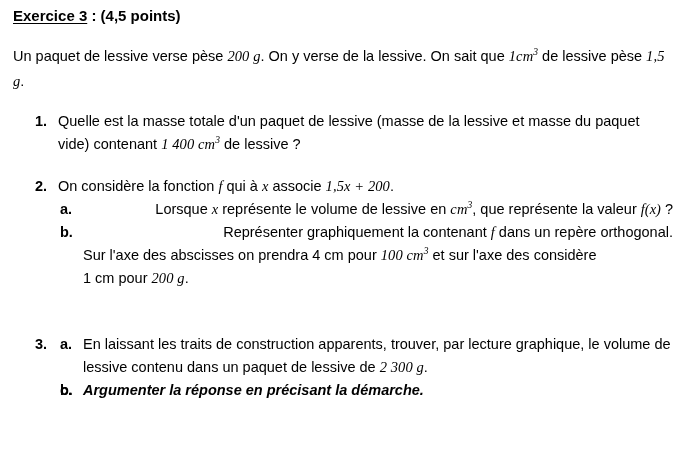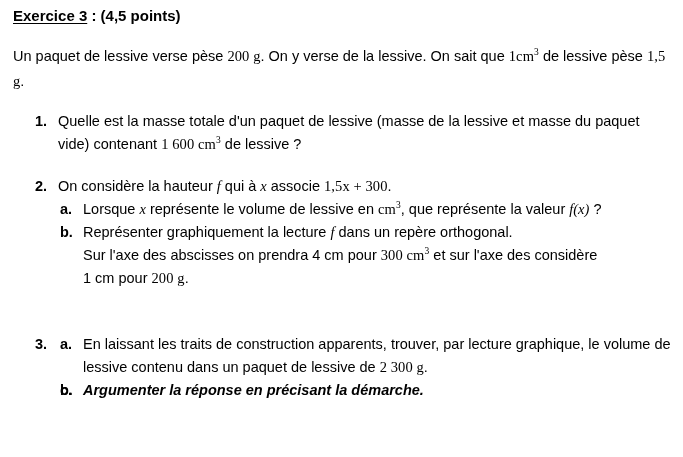--- a/index.html
+++ b/index.html
@@ -20,20 +20,21 @@
     height: 457px;
     background: #ffffff;
     padding-left: 8px;
   }
 
   
   .m {
     font-family: "Liberation Serif", serif;
     font-size: 14.5px;
     letter-spacing: 0.1px;
+    font-style: italic;
   }
   .mi {
     font-family: "Liberation Serif", serif;
     font-style: italic;
     font-size: 14.5px;
   }
   .m sup, .mi sup {
     font-size: 9.5px;
     vertical-align: super;
     line-height: 0;
@@ -80,21 +81,21 @@
   .marker {
     position: absolute;
     font-weight: bold;
     font-size: 14.5px;
   }
   .mk-num { left: 22px; }
   .mk-let { left: 47px; }
   .mk-let-inline { left: 47px; }
 
   .txt-num { display: block; margin-left: 45px; }
-  .txt-let { display: block; margin-left: 70px; }
+  .txt-let { display: block; margin-left: 70px; text-align: right; }
   .txt-cont { display: block; margin-left: 70px; }
   .txt-let-after-num { display: block; margin-left: 70px; margin-top: 8px; }
 
   .bolditalic {
     font-weight: bold;
     font-style: italic;
   }
 </style>
 </head>
 <body>
@@ -105,39 +106,39 @@
     <span class="ul">Exercice 3</span><span> : (4,5 points)</span>
   </div>
 
   <div class="intro">
     <span>Un paquet de lessive verse pèse </span><span class="m">200 g</span><span>. On y verse de la lessive. On sait que </span><span class="m"><span>1cm</span><sup>3</sup></span><span> de lessive pèse </span><span class="m">1,5 g</span><span>.</span>
   </div>
 
   <div class="qblock q1">
     <div class="row">
       <span class="marker mk-num">1.</span>
-      <span class="txt-num"><span>Quelle est la masse totale d'un paquet de lessive (masse de la lessive et masse du paquet vide) contenant </span><span class="m"><span>1 600 cm</span><sup>3</sup></span><span> de lessive ?</span></span>
+      <span class="txt-num"><span>Quelle est la masse totale d'un paquet de lessive (masse de la lessive et masse du paquet vide) contenant </span><span class="m"><span>1 400 cm</span><sup>3</sup></span><span> de lessive ?</span></span>
     </div>
   </div>
 
   <div class="qblock q2">
     <div class="row">
       <span class="marker mk-num">2.</span>
-      <span class="txt-num"><span>On considère la hauteur </span><span class="mi">f</span><span> qui à </span><span class="mi">x</span><span> associe </span><span class="m">1,5x + 300</span><span>.</span></span>
+      <span class="txt-num"><span>On considère la fonction </span><span class="mi">f</span><span> qui à </span><span class="mi">x</span><span> associe </span><span class="m">1,5x + 200</span><span>.</span></span>
     </div>
 
     <div class="row">
       <span class="marker mk-let">a.</span>
       <span class="txt-let"><span>Lorsque </span><span class="mi">x</span><span> représente le volume de lessive en </span><span class="m"><span>cm</span><sup>3</sup></span><span>, que représente la valeur </span><span class="mi">f(x)</span><span> ?</span></span>
     </div>
 
     <div class="row">
       <span class="marker mk-let">b.</span>
-      <span class="txt-let"><span>Représenter graphiquement la lecture </span><span class="mi">f</span><span> dans un repère orthogonal.</span></span>
-      <span class="txt-cont"><span>Sur l'axe des abscisses on prendra 4 cm pour </span><span class="m"><span>300 cm</span><sup>3</sup></span><span> et sur l'axe des considère</span></span>
+      <span class="txt-let"><span>Représenter graphiquement la contenant </span><span class="mi">f</span><span> dans un repère orthogonal.</span></span>
+      <span class="txt-cont"><span>Sur l'axe des abscisses on prendra 4 cm pour </span><span class="m"><span>100 cm</span><sup>3</sup></span><span> et sur l'axe des considère</span></span>
       <span class="txt-cont"><span>1 cm pour </span><span class="m">200 g</span><span>.</span></span>
     </div>
   </div>
 
   <div class="qblock q3">
     <div class="row">
       <span class="marker mk-num">3.</span>
       <span class="marker mk-let-inline">a.</span>
       <span class="txt-let-after-num"><span>En laissant les traits de construction apparents, trouver, par lecture graphique, le volume de lessive contenu dans un paquet de lessive de </span><span class="m">2 300 g</span><span>.</span></span>
     </div>

